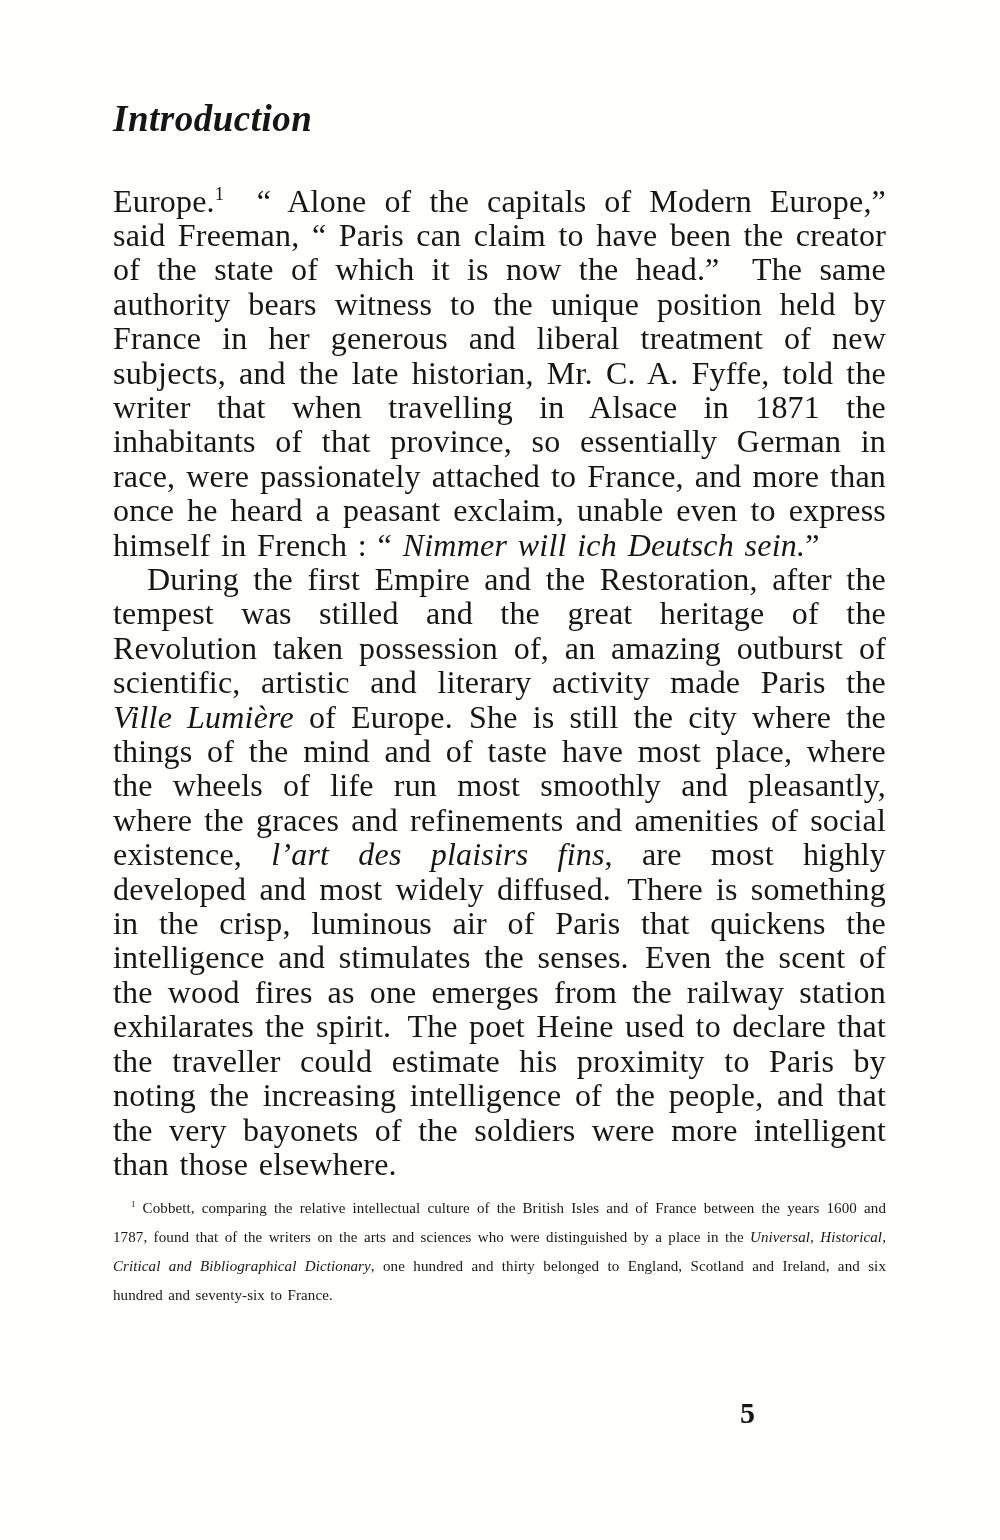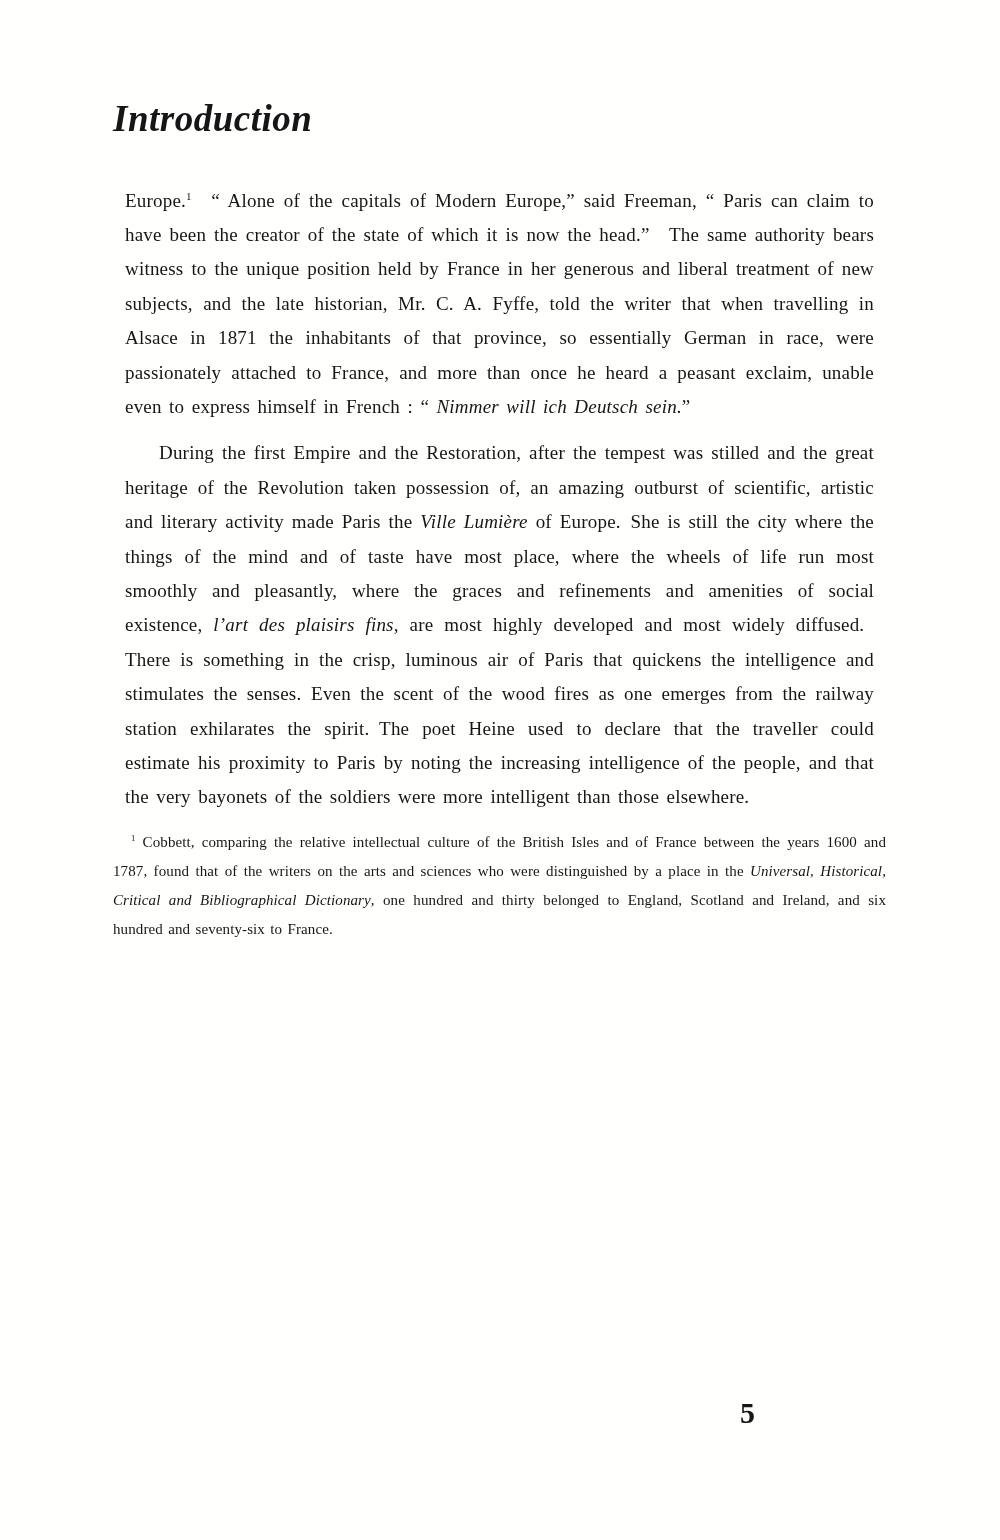--- a/index.html
+++ b/index.html
@@ -20,22 +20,22 @@
   }
   .heading {
     font-size: 37px;
     line-height: 1.15;
     font-style: italic;
     font-weight: bold;
     letter-spacing: 0.5px;
     margin: 0 0 43px 0;
   }
   .body-text p {
-    margin: 12px;
-    font-size: 19px;
+    margin: 0;
+    font-size: 32px;
     line-height: 34.4px;
     text-align: justify;
     word-spacing: 2.5px;
     letter-spacing: 0.2px;
   }
   .para-indent {
     text-indent: 34px;
   }
   sup {
     font-size: 0.58em;

